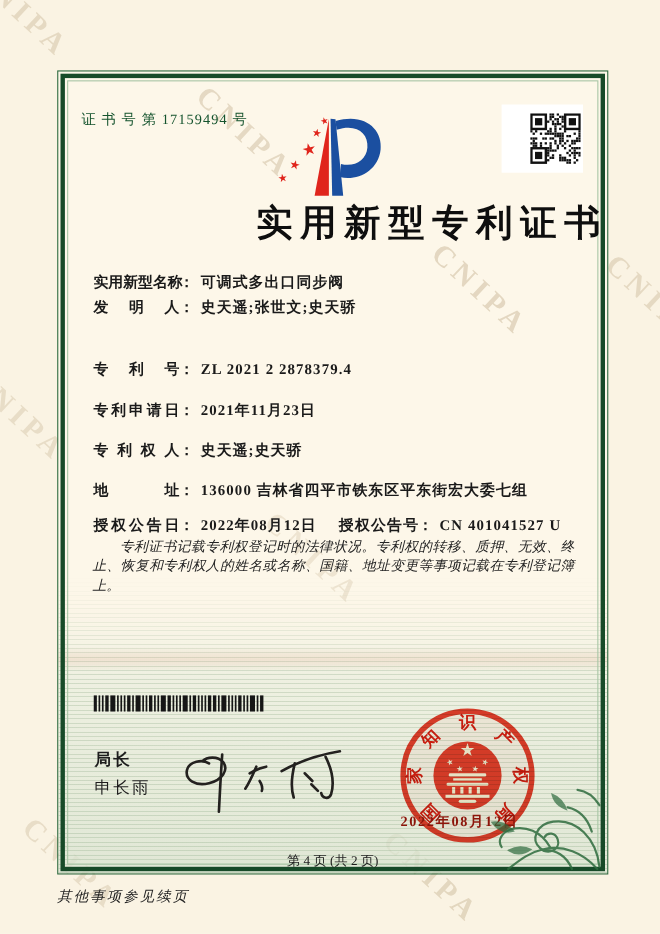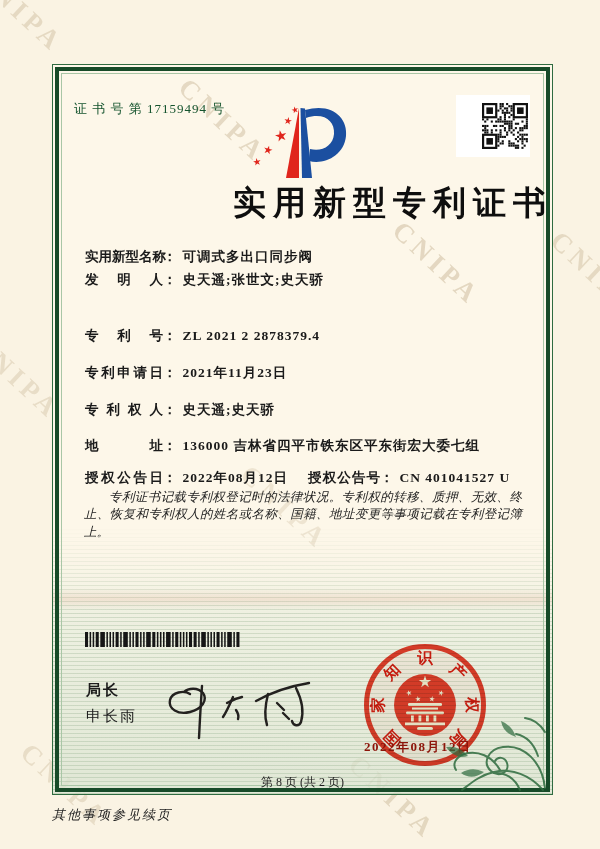--- a/index.html
+++ b/index.html
@@ -375,21 +375,21 @@
     <span style="left: 24.766px; top: 91.234px; transform: rotate(-135deg);">国</span>
     <span style="left: 11px; top: 58px; transform: rotate(-90deg);">家</span>
     <span style="left: 24.766px; top: 24.766px; transform: rotate(-45deg);">知</span>
     <span style="left: 58px; top: 11px; transform: rotate(0deg);">识</span>
     <span style="left: 91.234px; top: 24.766px; transform: rotate(45deg);">产</span>
     <span style="left: 105px; top: 58px; transform: rotate(90deg);">权</span>
     <span style="left: 91.234px; top: 91.234px; transform: rotate(135deg);">局</span>
   </div>
 <div class="seal-date">2022年08月12日</div>
 
-<div class="page-info">第 8 页 (共 2 页)</div>
+<div class="page-info">第 4 页 (共 2 页)</div>
 <div class="cont-note">其他事项参见续页</div>
 
 <svg class="flourish" width="112" height="120" viewBox="438 672 112 120">
   <g fill="none" stroke="#2e6b3e" stroke-width="2" stroke-linecap="round" opacity=".85">
     <path d="M545,788 C542,762 524,744 503,747 C488,749 482,763 491,771 C499,778 510,772 507,763 C505,757 498,756 495,761"></path>
     <path d="M543,790 C530,775 512,768 494,772 C480,775 470,784 462,790"></path>
     <path d="M500,770 C492,756 478,750 464,754 C456,757 452,764 456,770"></path>
     <path d="M520,790 C515,778 505,772 494,773"></path>
     <path d="M538,756 C534,744 526,736 516,734"></path>
     <path d="M545,732 C540,724 533,719 525,718"></path>

